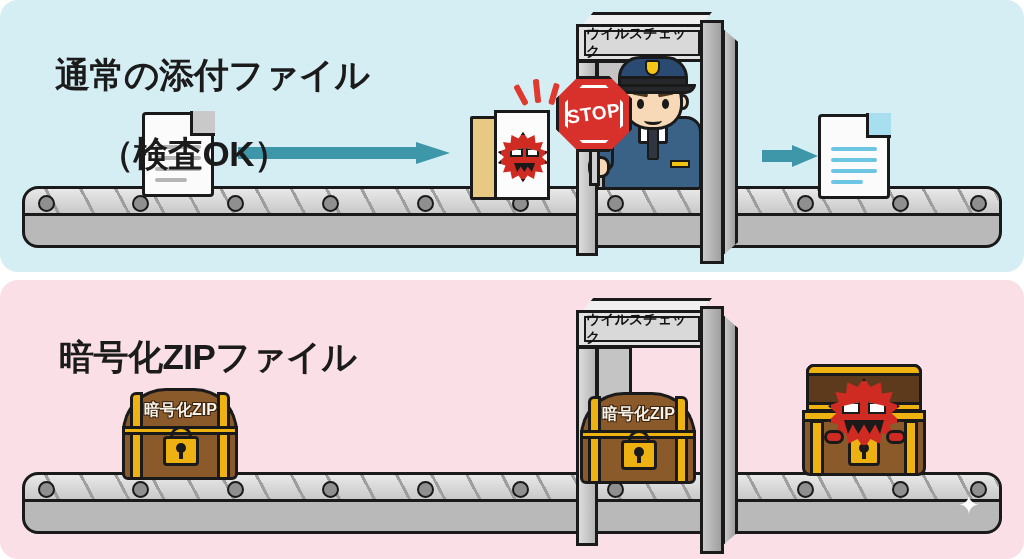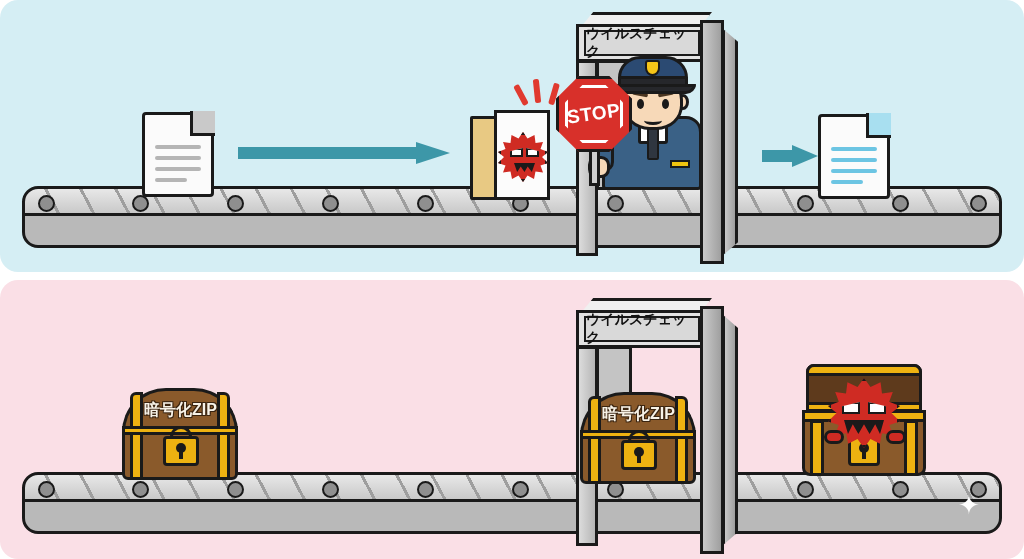--- a/index.html
+++ b/index.html
@@ -307,16 +307,21 @@
                   clip-path:polygon(0 0,100% 35%,100% 100%,0 100%);"></div>
       <div class="v-mouth" style="left:46px;top:56px;width:40px;height:14px;z-index:10;
                   clip-path:polygon(0 0,100% 0,90% 100%,78% 30%,64% 100%,50% 30%,36% 100%,22% 30%,10% 100%);"></div>
       <div class="virus" style="left:26px;top:66px;width:20px;height:14px;border-radius:8px;z-index:9;"></div>
       <div class="virus" style="left:88px;top:66px;width:20px;height:14px;border-radius:8px;z-index:9;"></div>
     </div>
 
     <div class="sparkle" style="left:958px;top:210px;">✦</div>
   </div>
 
+  <div class="title" id="title-top">
+    <span>通常の添付ファイル</span>
+    <span class="t-l2">（検査OK）</span>
+  </div>
   <div class="title" id="title-bottom">
+    <span>暗号化ZIPファイル</span>
   </div>
 
 </div>
 
 </body></html>

